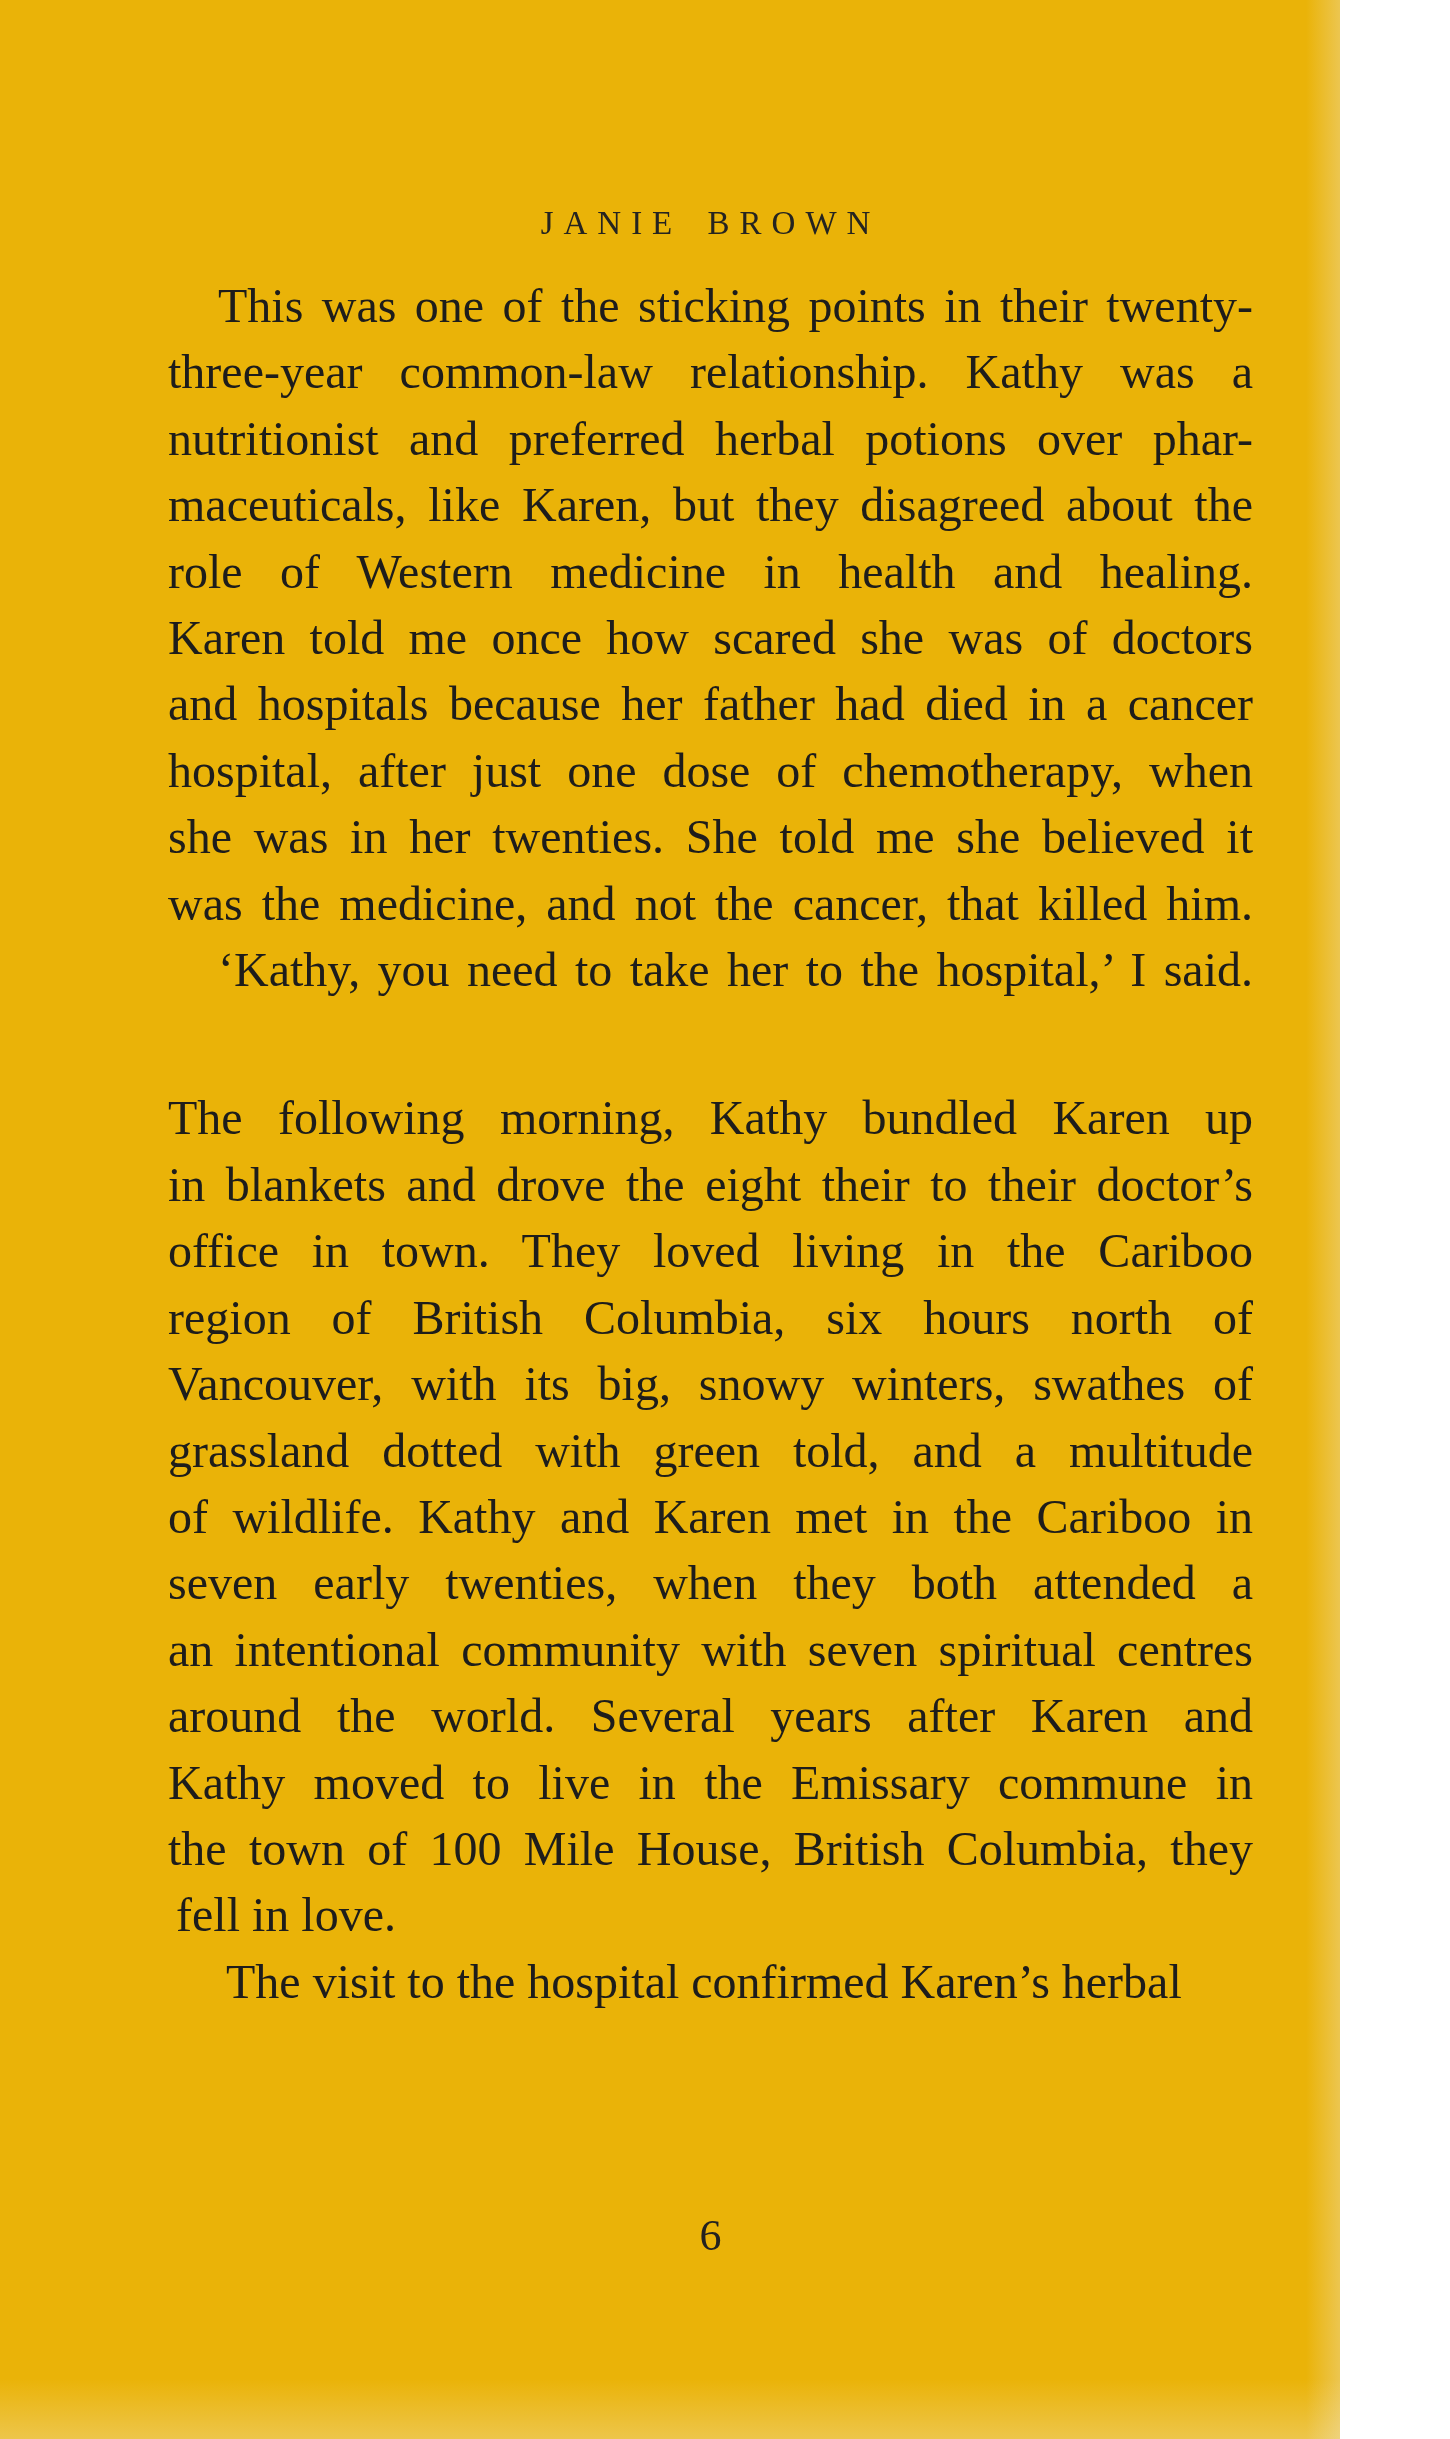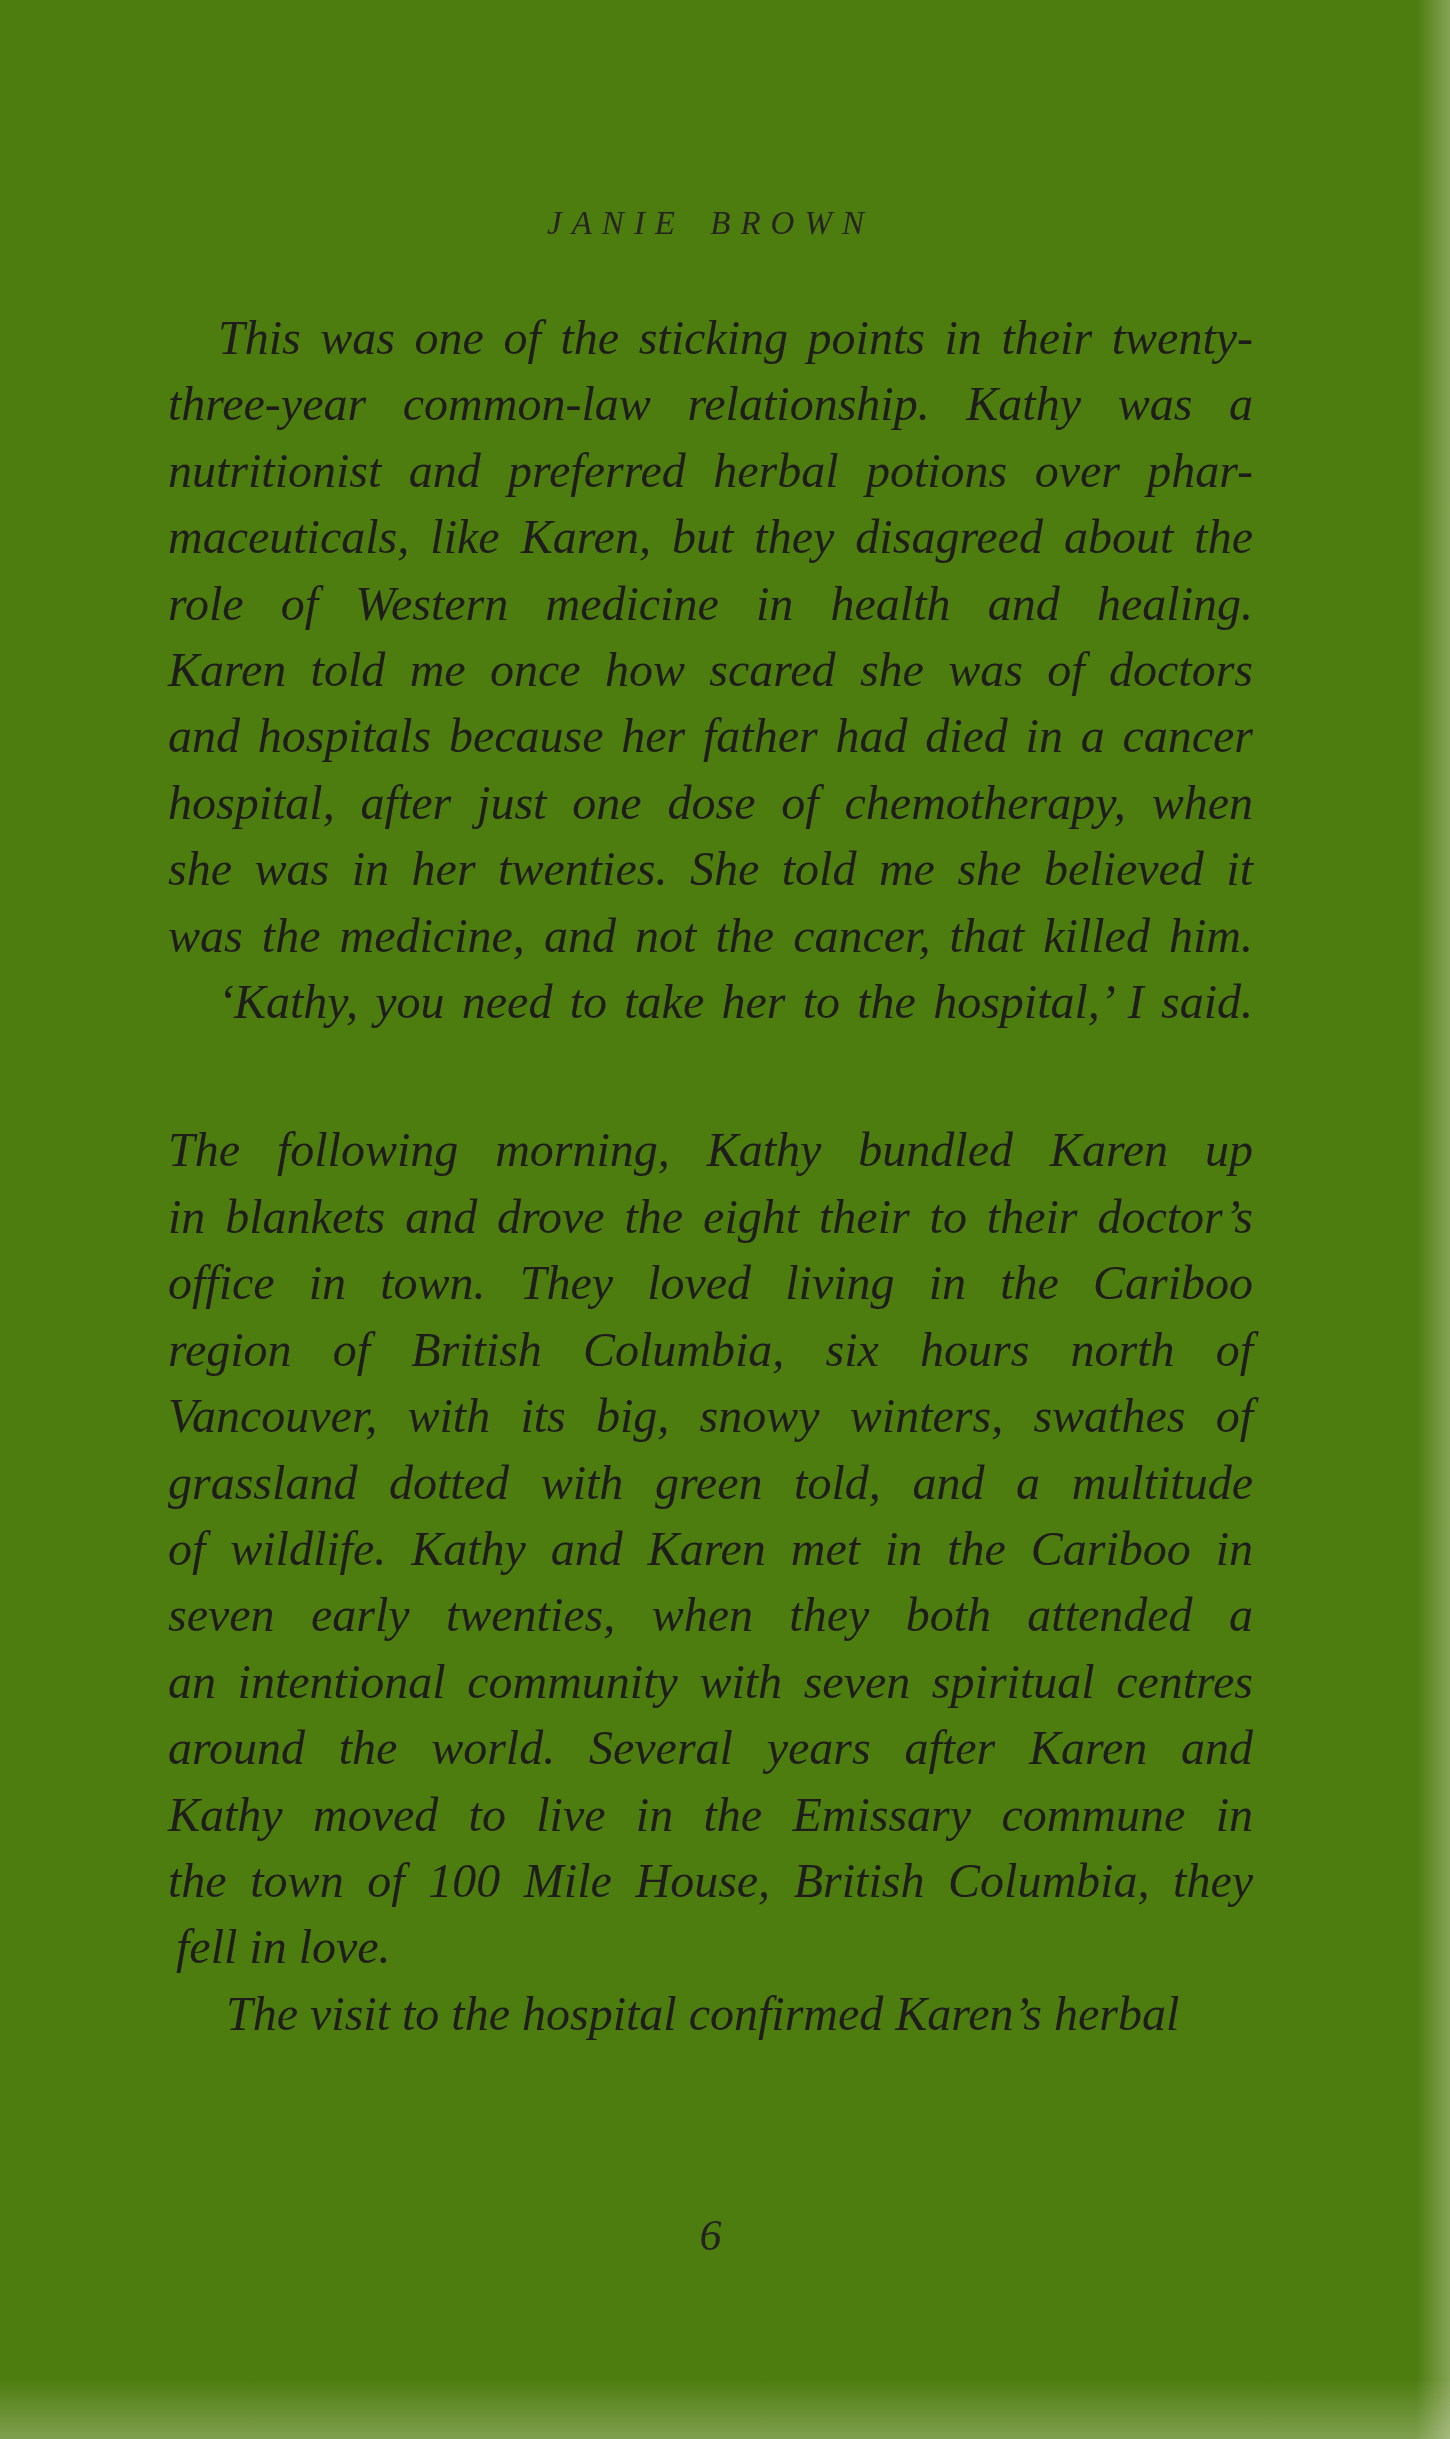--- a/index.html
+++ b/index.html
@@ -2,28 +2,27 @@
 <html><head>
 <meta charset="utf-8">
 <style>
   html, body {
     margin: 0;
     padding: 0;
     background: #ffffff;
   }
   .page {
     position: relative;
-    width: 1450px;
+    width: 1340px;
     height: 2439px;
-    background: #4d7c0f;
+    background: #eab308;
     overflow: hidden;
     font-family: "Liberation Serif", "DejaVu Serif", serif;
     color: #1e1d1b;
     font-kerning: normal;
-    font-style: italic;
   }
   
   .tint-right {
     position: absolute;
     top: 0; right: 0;
     width: 34px; height: 100%;
     background: linear-gradient(to left, rgba(240,233,214,0.35), rgba(240,233,214,0));
     pointer-events: none;
   }
   .tint-bottom {
@@ -40,21 +39,21 @@
     width: 1085px;
     text-align: center;
     font-size: 33px;
     line-height: 40px;
     letter-spacing: 10px;
     word-spacing: 7px;
     color: #252420;
   }
   .body-text {
     position: absolute;
-    top: 305px;
+    top: 273px;
     left: 168px;
     width: 1085px;
     font-size: 48px;
     line-height: 66.4px;
   }
   .para { margin: 0; }
   .para.section-break { margin-top: 82px; }
   .line {
     text-align: justify;
     text-align-last: justify;

